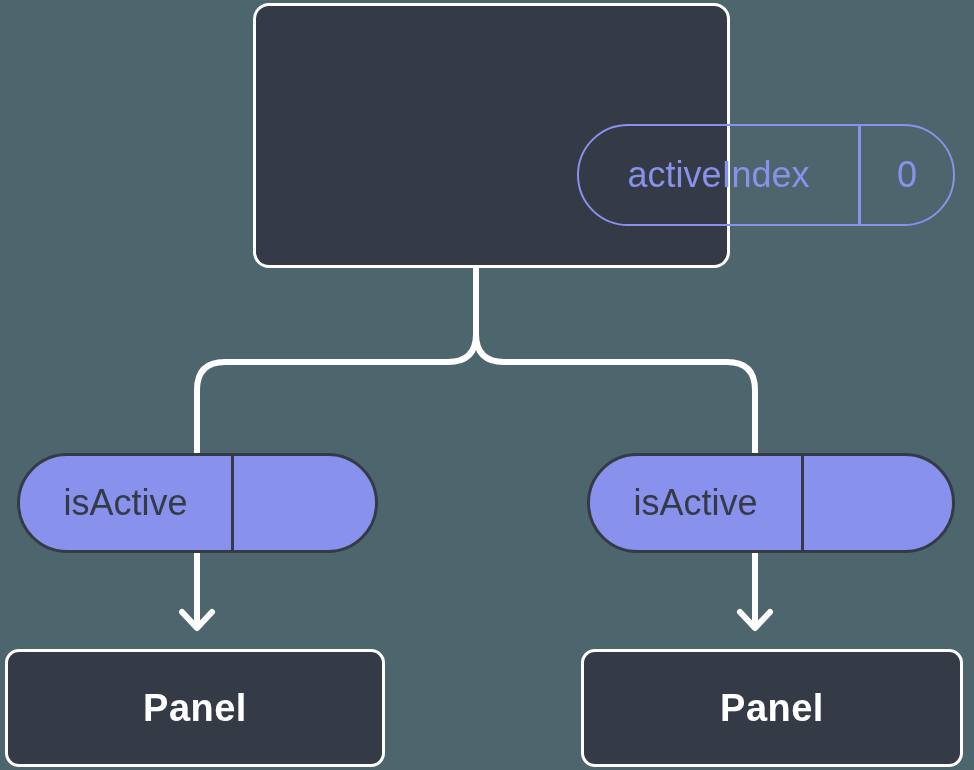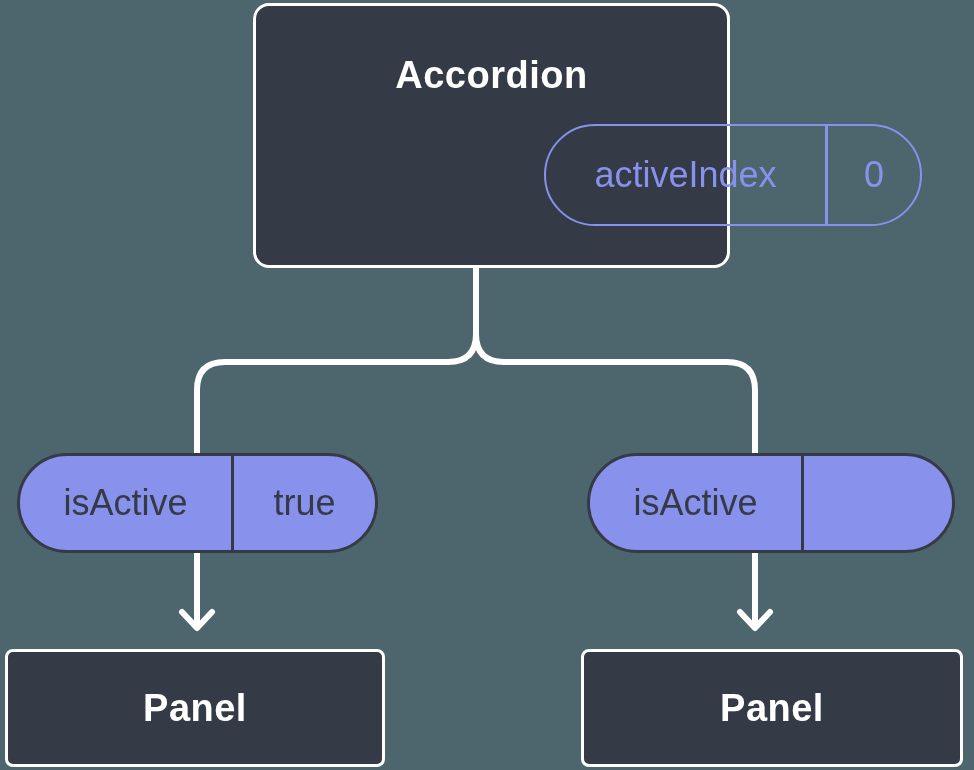--- a/index.html
+++ b/index.html
@@ -27,36 +27,36 @@
   }
   .node-title{
     color:var(--title-text);
     font-size:38px;font-weight:600;line-height:1;
     letter-spacing:0.5px;
   }
 
   .root-node{left:253px;top:3px;width:477px;height:265px;justify-content:flex-start;}
   .root-node .node-title{margin-top:50px;}
 
-  .panel-node{top:649px;height:118px;border-radius:8px;border-width:3px;justify-content:center;}
+  .panel-node{top:649px;height:118px;border-radius:14px;border-width:3px;justify-content:center;}
   .panel-left{left:5px;width:380px;}
   .panel-right{left:581px;width:382px;}
 
   .pill{
     position:absolute;
     display:flex;align-items:stretch;
     border-radius:60px;
     font-size:36px;line-height:1;
     overflow:hidden;
   }
   .pill .seg{display:flex;align-items:center;justify-content:center;}
   .pill .divider{flex:0 0 3px;}
 
   .state-pill{
-    left:288px;top:118px;width:378px;height:102px;
+    left:321px;top:118px;width:378px;height:102px;
     border:2.5px solid var(--accent-purple);
     color:var(--accent-purple);
     background:transparent;
   }
   .state-pill .seg-label{flex:0 0 279px;}
   .state-pill .divider{background:var(--accent-purple);}
   .state-pill .seg-value{flex:1;}
 
   .prop-pill{
     top:453px;height:100px;
@@ -78,32 +78,30 @@
   <svg class="connectors" viewBox="0 0 974 770" xmlns="http://www.w3.org/2000/svg">
     <g fill="none" stroke="#FFFFFF" stroke-width="6" stroke-linecap="round" stroke-linejoin="round">
       <path d="M 476 264 V 334 Q 476 362 448 362 H 225 Q 197 362 197 390 V 627"></path>
       <path d="M 476 264 V 334 Q 476 362 504 362 H 727 Q 755 362 755 390 V 627"></path>
       <path d="M 182 612 L 197 628 L 212 612"></path>
       <path d="M 740 612 L 755 628 L 770 612"></path>
     </g>
   </svg>
 
   <div class="node root-node">
-    <div class="node-title">Accordion</div>
     <div class="pill state-pill">
       <span class="seg seg-label">activeIndex</span>
       <span class="divider"></span>
       <span class="seg seg-value">0</span>
     </div>
   </div>
 
   <div class="pill prop-pill prop-pill-left">
     <span class="seg seg-label">isActive</span>
     <span class="divider"></span>
-    <span class="seg seg-value">true</span>
   </div>
 
   <div class="pill prop-pill prop-pill-right">
     <span class="seg seg-label">isActive</span>
     <span class="divider"></span>
   </div>
 
   <div class="node panel-node panel-left">
     <div class="node-title">Panel</div>
   </div>

